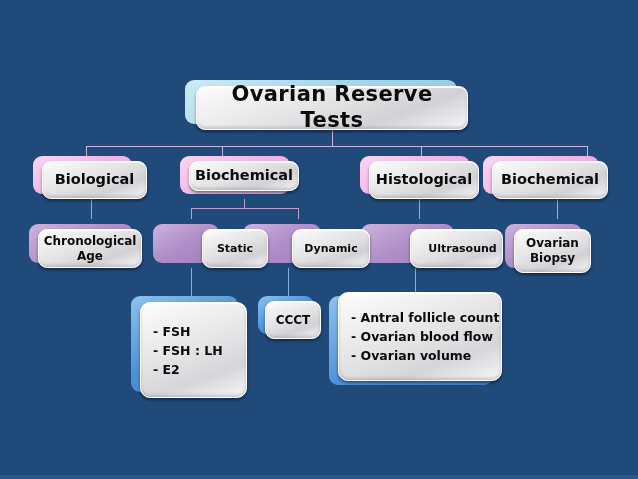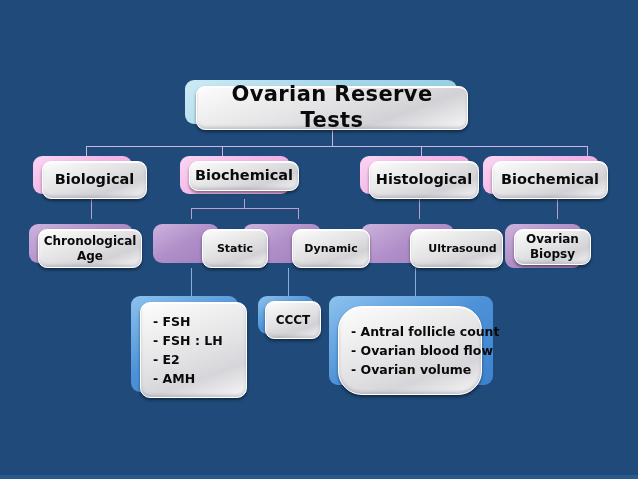--- a/index.html
+++ b/index.html
@@ -163,40 +163,39 @@
   <div class="plate purp" style="left:153px; top:224px; width:66px; height:39px;"></div>
   <div class="node t-l3" style="left:162px; top:229px; width:66px; height:39px;">Static</div>
 
   <div class="plate purp" style="left:243px; top:224px; width:78px; height:39px;"></div>
   <div class="node t-l3" style="left:252px; top:229px; width:78px; height:39px;">Dynamic</div>
 
   <div class="plate purp" style="left:361px; top:224px; width:93px; height:39px;"></div>
   <div class="node t-l3" style="left:370px; top:229px; width:93px; height:39px;padding-left:12px;">Ultrasound</div>
 
   <div class="plate purp" style="left:505px; top:224px; width:77px; height:44px;"></div>
-  <div class="node t-l3s" style="left:514px; top:229px; width:77px; height:36px; flex-direction:column;">
+  <div class="node t-l3s" style="left:514px; top:229px; width:77px; height:44px; flex-direction:column;">
     <span>Ovarian</span>
     <span>Biopsy</span>
   </div>
 
   <div class="conn v c-blu" style="left:191px; top:268px; height:30px;"></div>
   <div class="conn v c-blu" style="left:288px; top:268px; height:30px;"></div>
   <div class="conn v c-blu" style="left:415px; top:268px; height:30px;"></div>
 
   <div class="plate blue" style="left:131px; top:296px; width:107px; height:96px;"></div>
   <div class="listnode" style="left:140px; top:302px; width:107px; height:96px;justify-content:center;">
     <div class="li">- FSH</div>
     <div class="li">- FSH : LH</div>
     <div class="li">- E2</div>
-    <div class="li">- AMH</div>
   </div>
 
   <div class="plate blue" style="left:258px; top:296px; width:56px; height:38px;"></div>
   <div class="node t-l3s" style="left:265px; top:301px; width:56px; height:38px;">CCCT</div>
 
   <div class="plate blue" style="left:329px; top:296px; width:164px; height:89px;"></div>
-  <div class="listnode" style="left:338px; top:306px; width:144px; height:89px;border-radius:24px;">
+  <div class="listnode" style="left:338px; top:292px; width:164px; height:89px;">
     <div class="li">-  Antral follicle count</div>
     <div class="li">-  Ovarian blood flow</div>
     <div class="li">-  Ovarian volume</div>
   </div>
 
 </div>
 
 </body></html>

